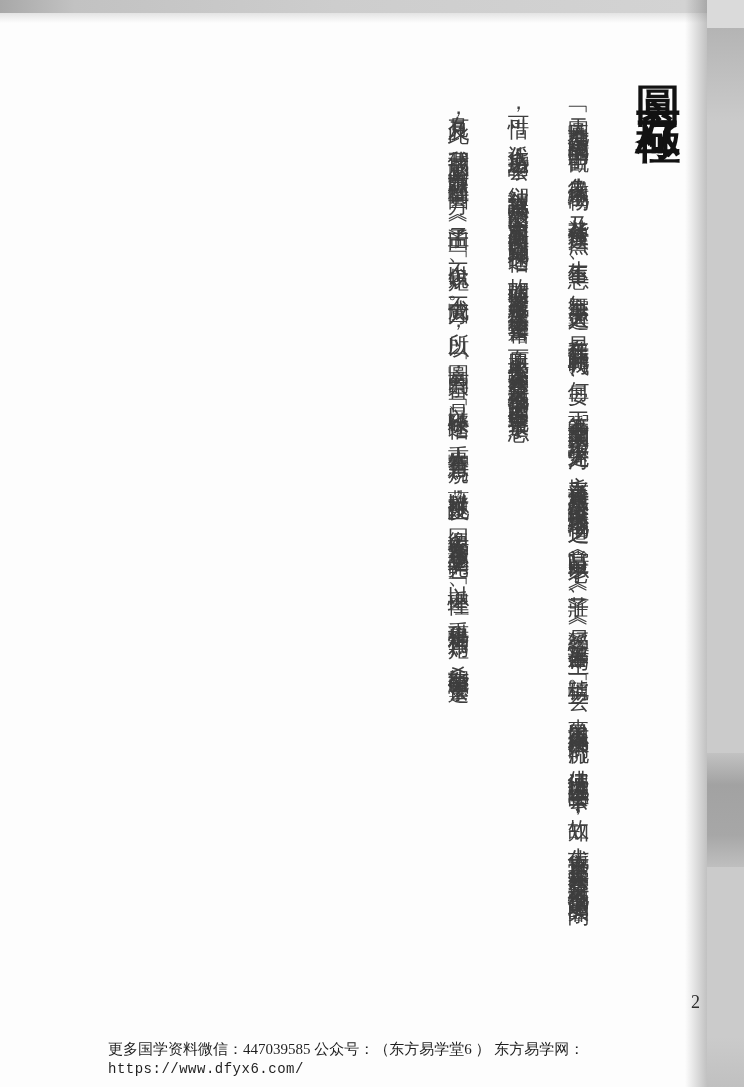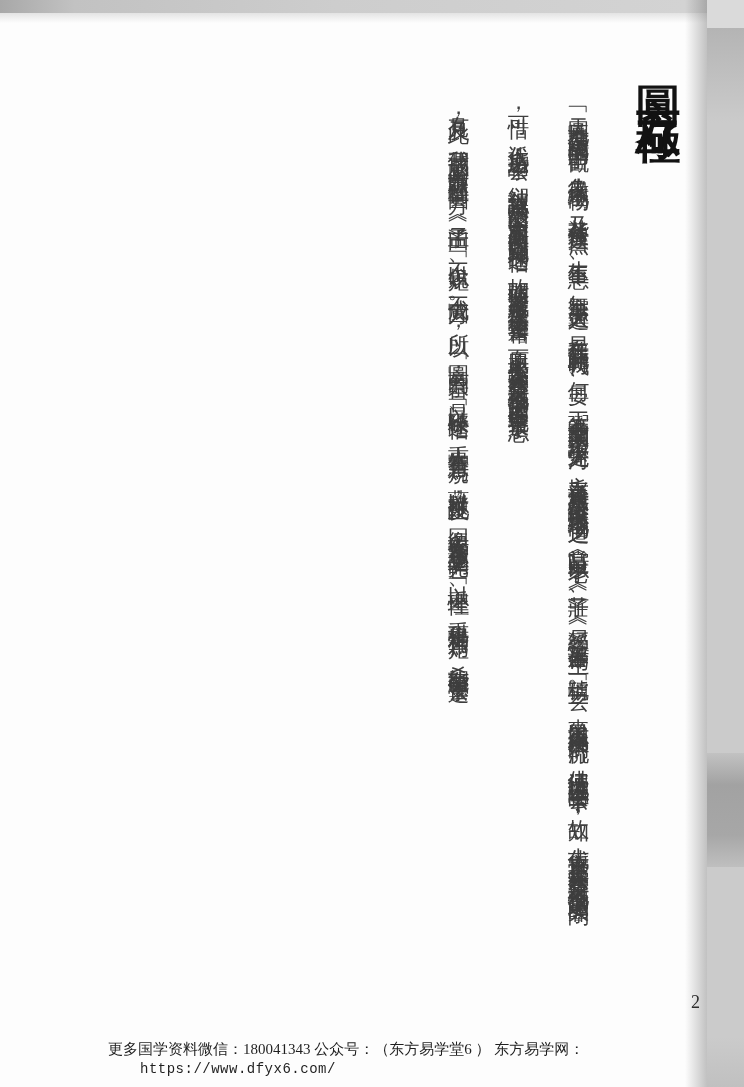--- a/index.html
+++ b/index.html
@@ -56,21 +56,21 @@
     font-size: 18px; color: #2d2d2d;
   }
   .footer {
     position: absolute; left: 108px; top: 1039px;
     font-size: 15px; color: #1f1f1f; line-height: 1.4;
     font-family: "Liberation Serif", "DejaVu Serif", serif;
     white-space: nowrap;
   }
   .footer-url {
     font-family: "Liberation Mono", "DejaVu Sans Mono", monospace;
-    font-size: 14px; letter-spacing: 0.5px; margin-left: 32px;
+    font-size: 14px; letter-spacing: 0.5px;
   }
 </style>
 </head>
 <body>
 
 <div class="canvas">
 
   <div class="top-band"></div>
   <div class="top-band-fade"></div>
   <div class="page-shadow"></div>
@@ -85,17 +85,17 @@
 
   <div class="vtext">
     <p>「天圓地方」是傳統中國的宇宙觀，象徵天地萬物，及其背後任運自然、生生不息、無窮無盡之大道。早在魏晉南北朝時代，何晏、王弼等名士更開創了清談玄學之先河，主旨在於透過思辨及辯論以探求天地萬物之道，當時是以《老子》、《莊子》、《易經》這三部著作為主，號稱「三玄」。東晉以後因為佛學的流行，佛法便也融匯在玄學中。故知，古代玄學實在是探索人生智慧及天地萬物之道的大學問。</p>
     <p>可惜，近代之所謂玄學，卻被誤認為只局限於「山醫卜命相」五術及民間對鬼神的迷信，故坊間便泛濫各式各樣導人迷信之玄學書籍，而原來玄學作為探索人生智慧及天地萬物之道的本質便完全被遺忘了。</p>
     <p>有見及此，我們成立了「圓方出版社」（簡稱「圓方」）。《孟子》曰：「不以規矩、不成方圓」。所以，「圓方」的宗旨，是以「破除迷信、重人生智慧」為規，藉以撥亂反正，回復玄學作為智慧之學的光芒；以「重理性、重科學精神」為矩，希望能帶領玄學進</p>
   </div>
 
   <div class="page-number">2</div>
 
   <div class="footer">
-    <div>更多国学资料微信：180041343 公众号：（东方易学堂6 ） 东方易学网：</div>
+    <div>更多国学资料微信：447039585 公众号：（东方易学堂6 ） 东方易学网：</div>
     <div class="footer-url">https://www.dfyx6.com/</div>
   </div>
 
 </div>
 
 </body></html>

